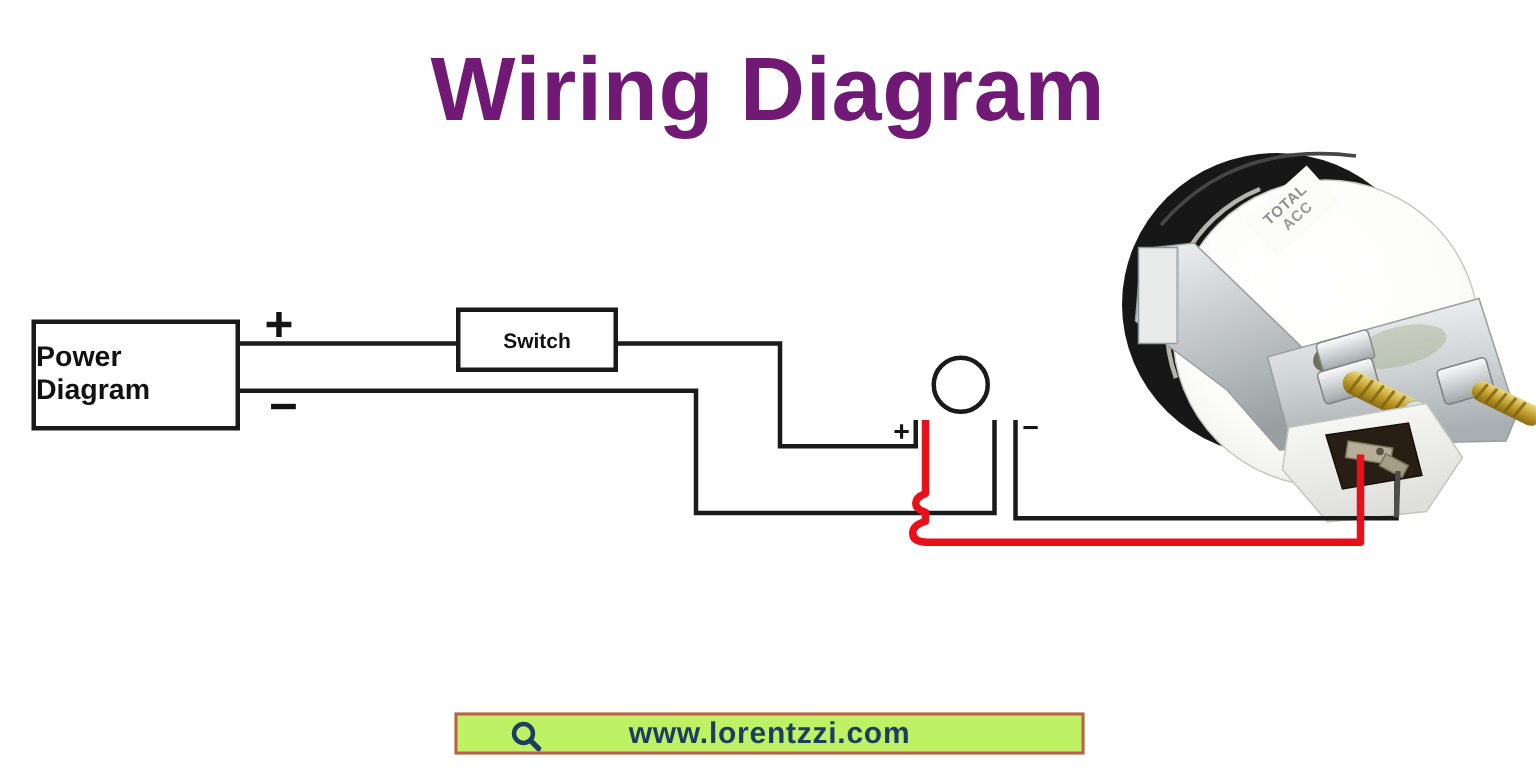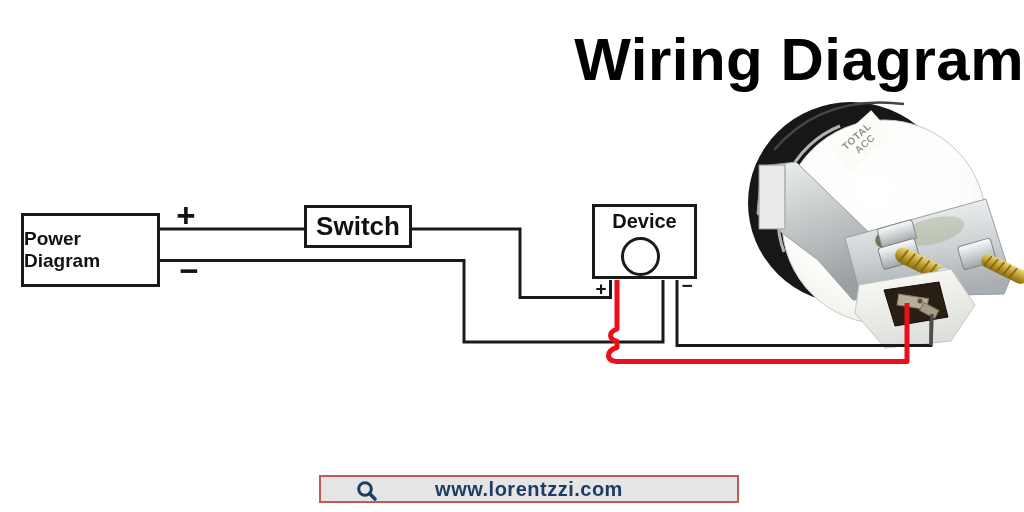--- a/index.html
+++ b/index.html
@@ -2,50 +2,50 @@
 <html><head>
 <meta charset="utf-8">
 <style>
   html,body{margin:0;padding:0;background:#fff;}
   .stage{
     position:relative;width:1024px;height:512px;background:#ffffff;
     font-family:"Liberation Sans",sans-serif;overflow:hidden;
   }
   .page-title{
     position:absolute;top:30px;left:0;width:100%;margin:0;
-    text-align:right;font-size:60px;font-weight:bold;color:#000000;
+    text-align:center;font-size:60px;font-weight:bold;color:#701a75;
     letter-spacing:0.5px;line-height:1;
   }
   .box{
     position:absolute;border:3px solid #1a1a1a;background:#ffffff;
     box-sizing:border-box;display:flex;align-items:center;justify-content:center;
     font-weight:bold;color:#111;
   }
   .box-power{left:21px;top:213px;width:139px;height:74px;font-size:19px;}
-  .box-switch{left:304px;top:205px;width:108px;height:43px;font-size:26px;}
+  .box-switch{left:304px;top:205px;width:108px;height:43px;font-size:14px;}
   .box-device{left:592px;top:204px;width:105px;height:75px;font-size:20px;
     align-items:flex-start;}
   .box-device .box-label{margin-top:3px;}
   .device-circle{
     position:absolute;left:621px;top:237px;width:39px;height:39px;
     border:3px solid #1a1a1a;border-radius:50%;box-sizing:border-box;
     background:transparent;
   }
   .sign{
     position:absolute;font-weight:bold;color:#141414;text-align:center;
     line-height:1;
   }
   .sign-power-plus{left:169px;top:199px;width:34px;font-size:33px;}
   .sign-power-minus{left:172px;top:254px;width:34px;font-size:33px;}
   .sign-device-plus{left:591px;top:279px;width:20px;font-size:19px;}
   .sign-device-minus{left:677px;top:276px;width:20px;font-size:19px;}
   .svg-layer{position:absolute;left:0;top:0;width:1024px;height:512px;}
   .footer-bar{
-    position:absolute;left:319px;top:475px;width:420px;height:28px;
-    background:#e5e5e5;border:2px solid #c05a55;box-sizing:border-box;
+    position:absolute;left:303px;top:475px;width:420px;height:28px;
+    background:#bef264;border:2px solid #c05a55;box-sizing:border-box;
     display:flex;align-items:center;justify-content:center;cursor:pointer;
   }
   .footer-text{
     font-size:20px;font-weight:bold;color:#1d3e63;letter-spacing:0.5px;
   }
   .footer-icon{position:absolute;left:33px;top:2px;}
 </style>
 </head>
 <body>
 
@@ -156,23 +156,20 @@
   </svg>
 
   <div class="box box-power">
     <span class="box-label">Power Diagram</span>
   </div>
 
   <div class="box box-switch">
     <span class="box-label">Switch</span>
   </div>
 
-  <div class="box box-device">
-    <span class="box-label">Device</span>
-  </div>
   <div class="device-circle"></div>
 
   <div class="sign sign-power-plus">+</div>
   <div class="sign sign-power-minus">−</div>
   <div class="sign sign-device-plus">+</div>
   <div class="sign sign-device-minus">−</div>
 
   <div class="footer-bar">
     <svg class="footer-icon" width="28" height="24" viewBox="0 0 28 24">
       <circle cx="11" cy="10" r="6.3" fill="none" stroke="#1d3e63" stroke-width="3"></circle>

